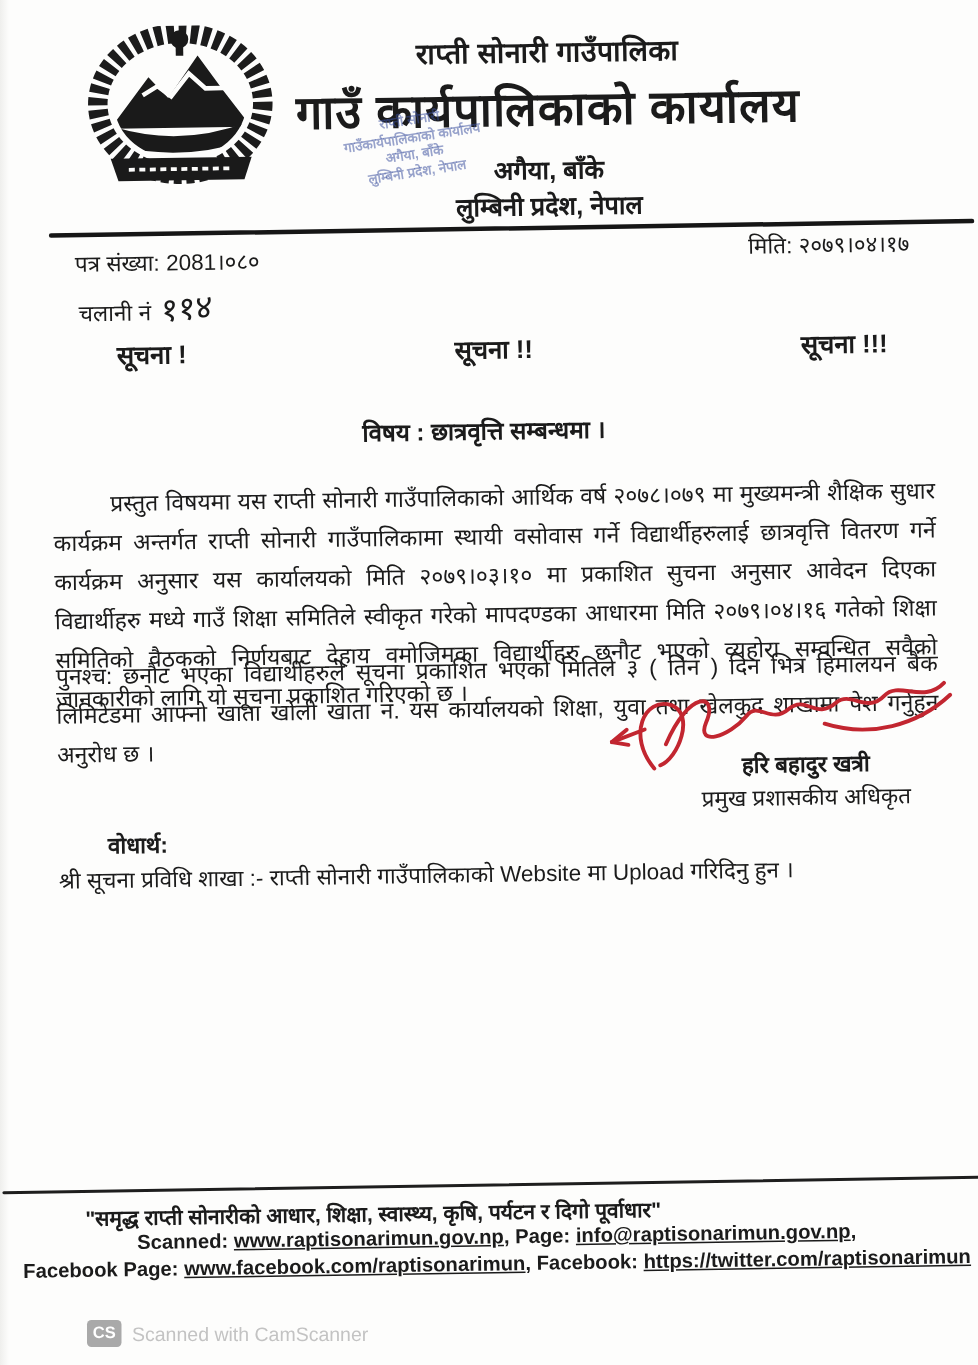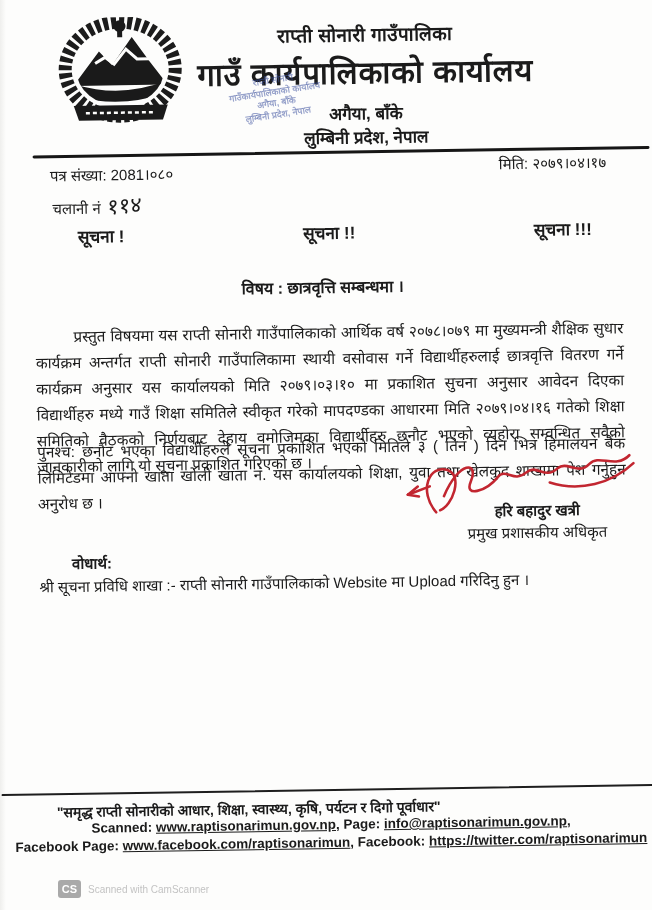--- a/index.html
+++ b/index.html
@@ -54,21 +54,21 @@
   .rule-bottom{position:absolute;left:-3px;right:-3px;top:789px;height:2px;background:#1e1e1e;border-radius:2px;}
   .motto{position:absolute;left:52px;top:798px;font-size:14px;font-weight:700;}
   .weblinks{position:absolute;left:0;right:0;top:817px;text-align:center;font-size:13.5px;font-weight:600;}
   .sociallinks{position:absolute;left:0;right:0;top:835px;text-align:center;font-size:13.5px;font-weight:600;}
   .lnk{text-decoration:underline;}
 
   
   .watermark{position:absolute;left:10px;top:880px;display:flex;align-items:center;gap:7px;margin-left:48px;}
   .cs-badge{width:23px;height:18px;background:#a9a9a9;border-radius:3px;color:#fff;
     font-size:11px;font-weight:700;display:flex;align-items:center;justify-content:center;}
-  .cs-text{color:#c3c3c3;font-size:10px;}
+  .cs-text{color:#c3c3c3;font-size:13px;}
 </style>
 </head>
 <body>
 
 <div class="tilt">
 
   <svg class="logo" viewBox="0 0 122 118">
     <defs>
         <clipPath id="innerOval">
           <ellipse cx="61" cy="52" rx="44" ry="37"></ellipse>

